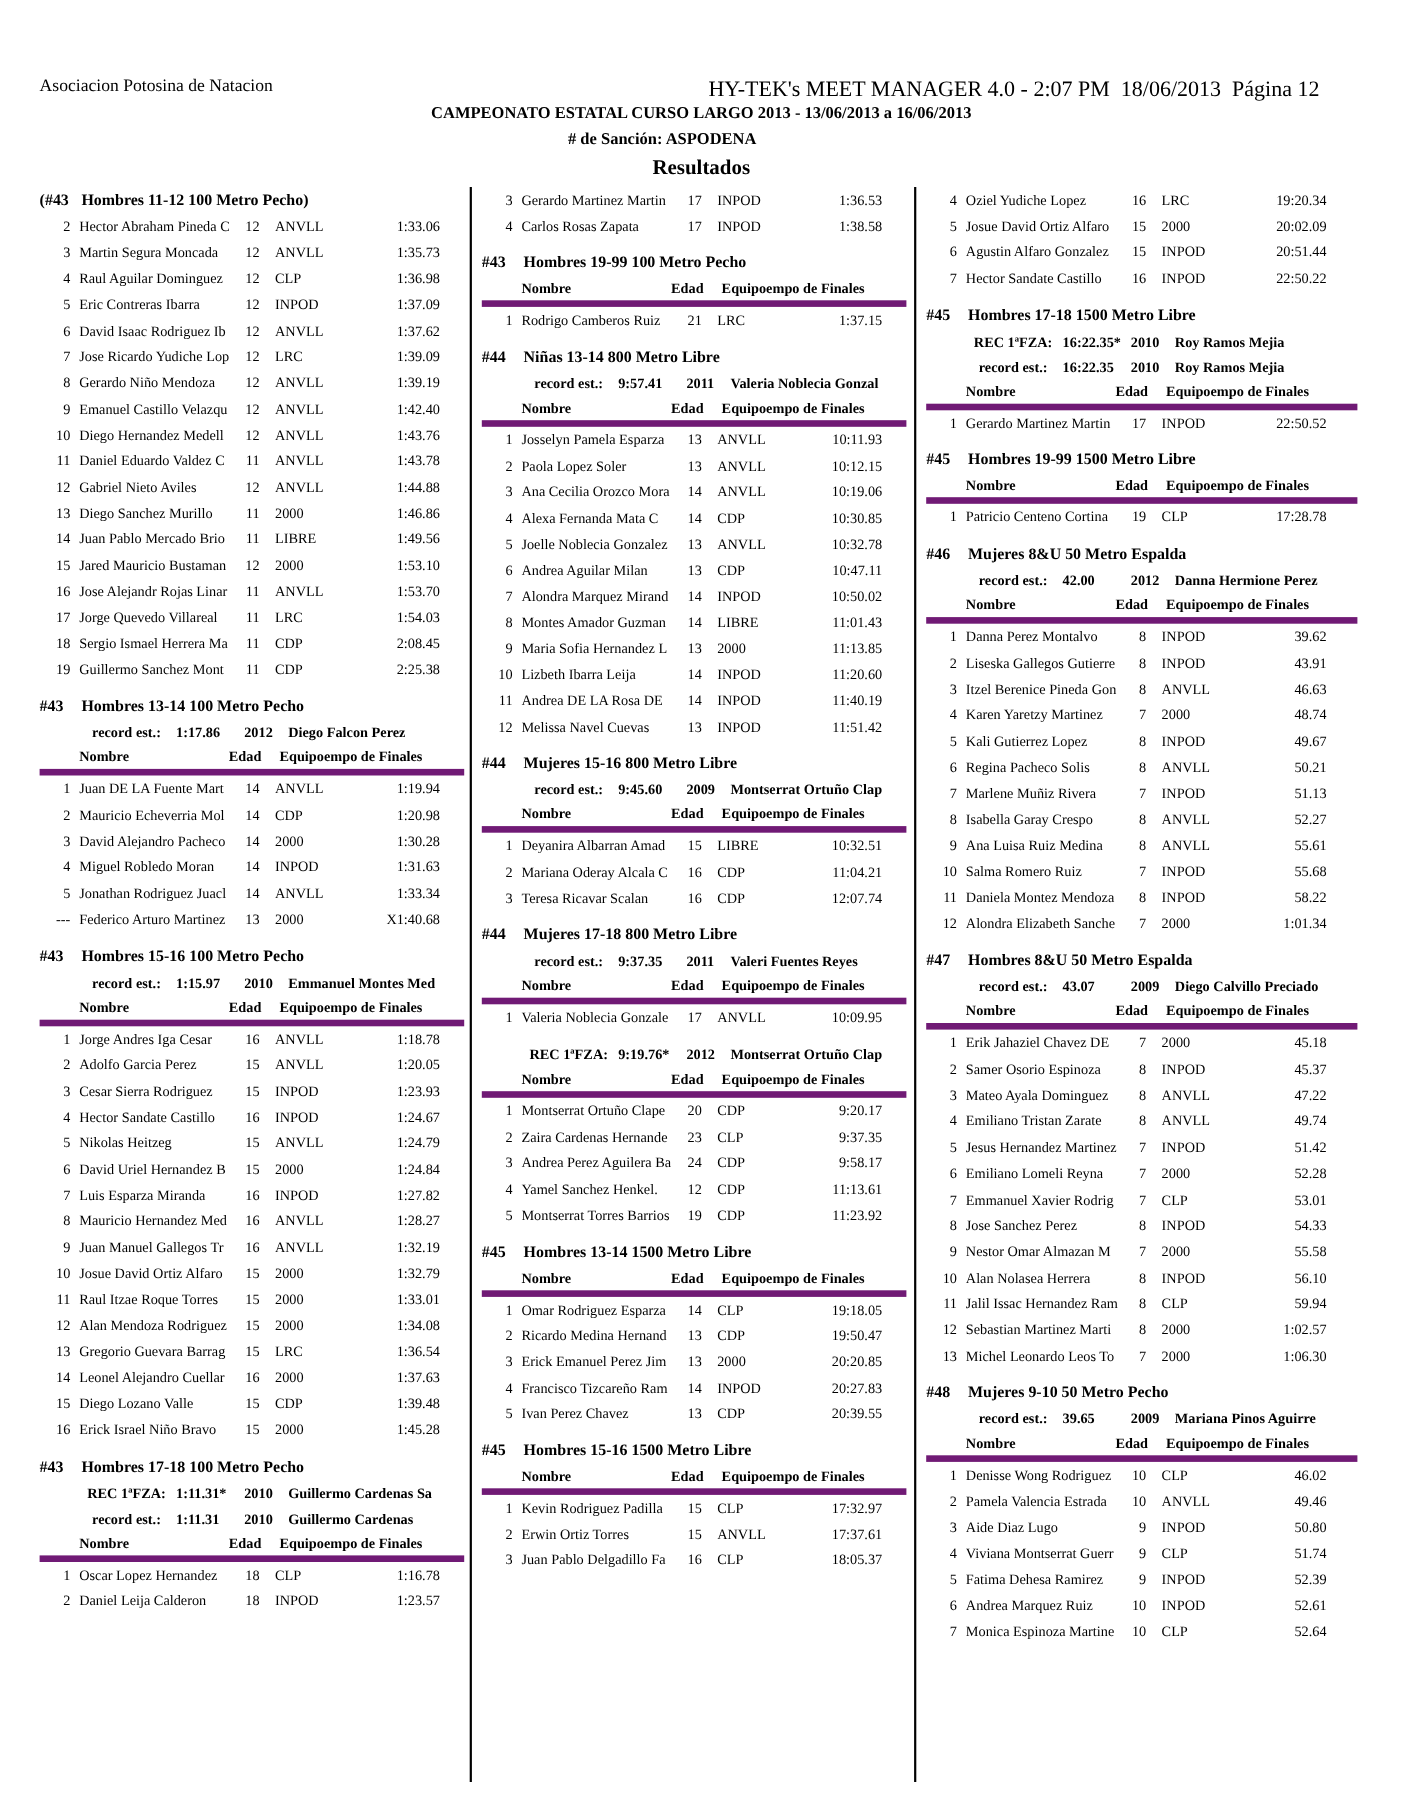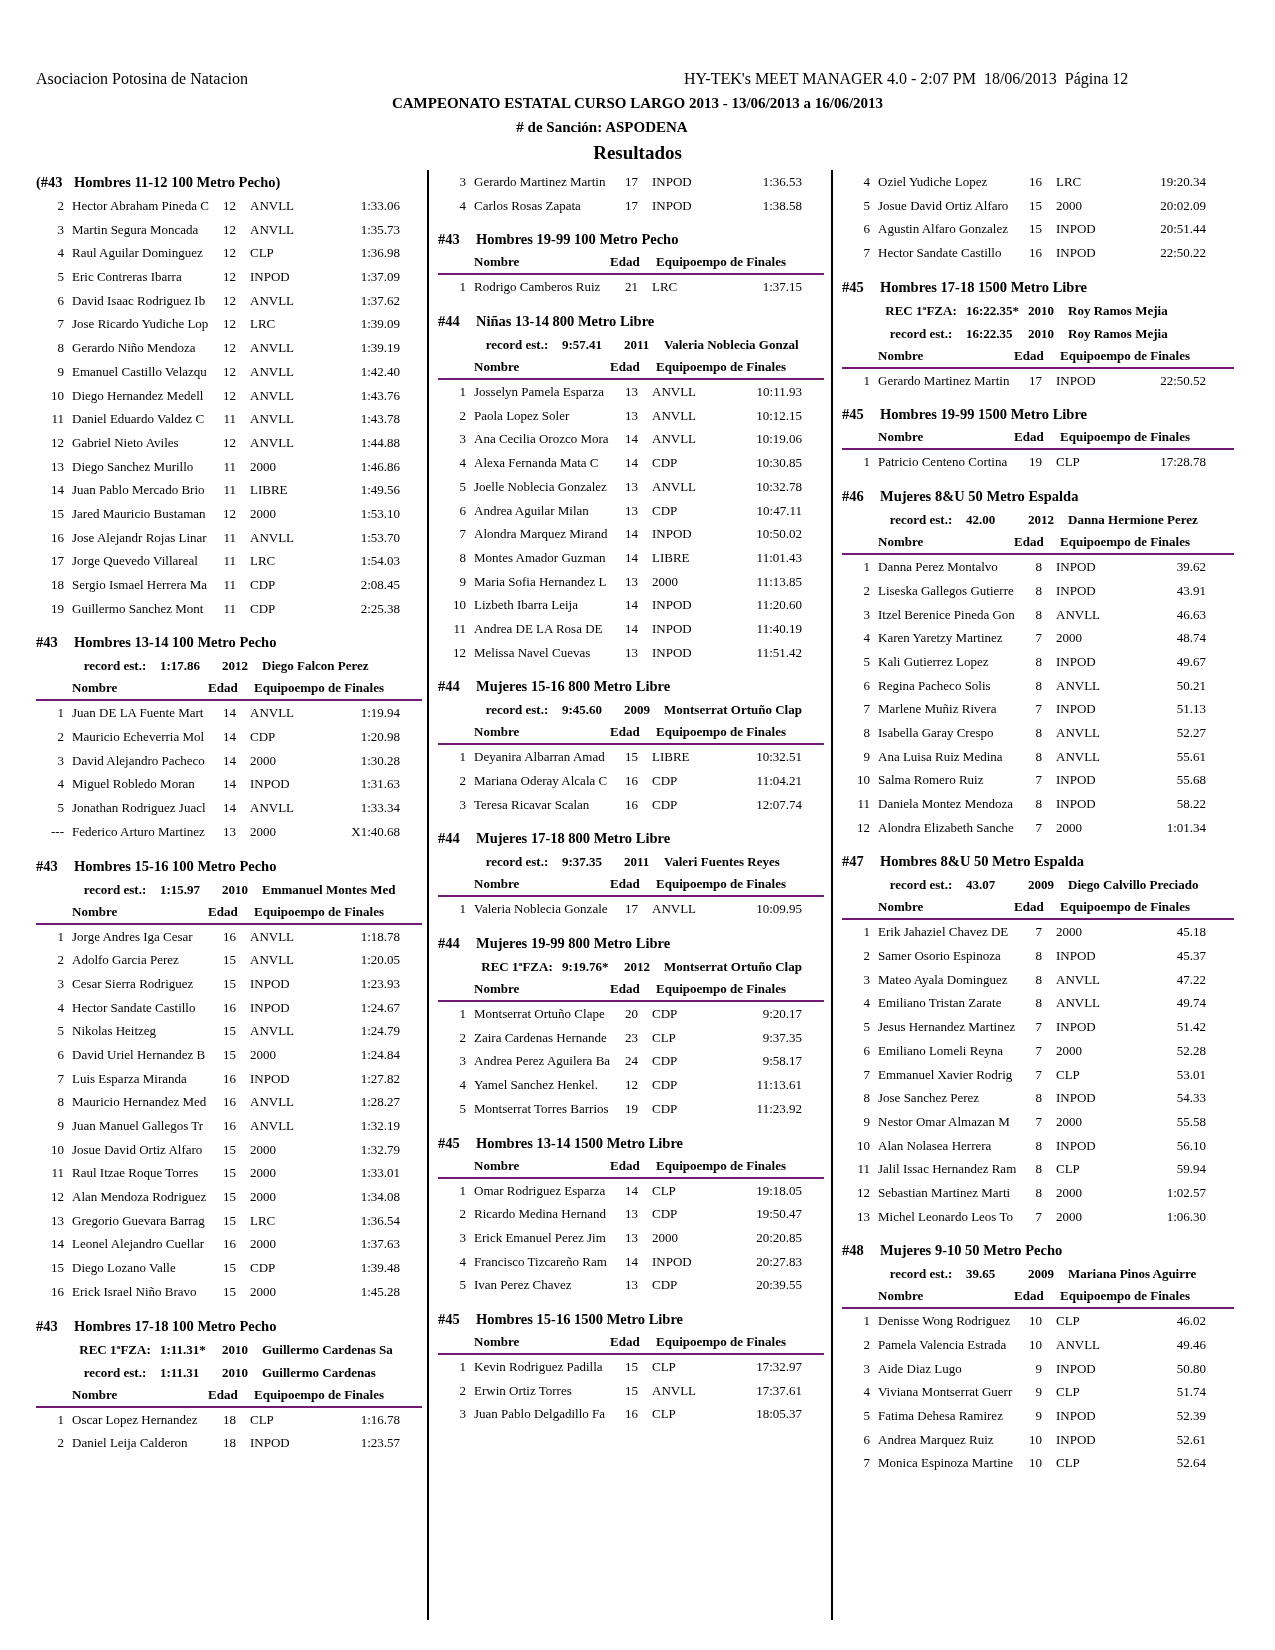--- a/index.html
+++ b/index.html
@@ -1,35 +1,35 @@
 <!DOCTYPE html>
 <html><head>
 <meta charset="utf-8">
 <style>
   html, body { margin: 0; padding: 0; background: #ffffff; }
   body { width: 1275px; height: 1650px; position: relative; overflow: hidden;
          font-family: "Liberation Serif", "DejaVu Serif", serif; color: #000; }
   .hdr-left { position: absolute; left: 36px; top: 70px; font-size: 16px; }
-  .hdr-right { position: absolute; left: 644px; top: 70px; font-size: 16px; white-space: pre; margin-left: 40px; }
+  .hdr-right { position: absolute; left: 644px; top: 70px; font-size: 20px; white-space: pre; }
   .meet-title { position: absolute; left: 0; width: 1275px; top: 95px; text-align: center; font-weight: bold; font-size: 15px; }
   .sanction { position: absolute; left: 0; width: 1204px; top: 119px; text-align: center; font-weight: bold; font-size: 15px; }
   .results-title { position: absolute; left: 0; width: 1275px; top: 142px; text-align: center; font-weight: bold; font-size: 19px; }
   .vline { position: absolute; top: 170px; bottom: 30px; width: 2px; background: #000; }
   .col { position: absolute; top: 170px; font-size: 13px; }
   .col1 { left: 36px; width: 386px; }
   .col2 { left: 438px; width: 386px; }
   .col3 { left: 842px; width: 392px; }
   .event-title { font-weight: bold; font-size: 14.5px; height: 24px; line-height: 24px; white-space: nowrap; overflow: hidden; }
   .event-title .num { display: inline-block; width: 38px; }
   .event-gap { height: 10px; }
   .rec { font-weight: bold; font-size: 13px; height: 23px; line-height: 23px; white-space: nowrap; overflow: hidden; padding-left: 34px; }
   .rec .lbl { display: inline-block; width: 90px; text-align: center; }
   .rec .t { display: inline-block; width: 62px; }
   .rec .y { display: inline-block; width: 40px; }
-  .colhdr { font-weight: bold; height: 22px; line-height: 22px; border-bottom: 2px solid #701a75; white-space: nowrap; overflow: hidden; position: relative; }
+  .colhdr { font-weight: bold; height: 22px; line-height: 22px; border-bottom: 6px solid #701a75; white-space: nowrap; overflow: hidden; position: relative; }
   .colhdr span { position: absolute; top: 0; }
   .row { height: 23.7px; line-height: 23.7px; white-space: nowrap; position: relative; }
   .row span { position: absolute; top: 0; overflow: hidden; }
   .c-place { left: 0; width: 28px; text-align: right; }
   .c-name { left: 36px; width: 140px; }
   .c-age { left: 176px; width: 24px; text-align: right; }
   .c-team { left: 214px; width: 70px; }
   .c-time { left: 284px; width: 80px; text-align: right; }
   .h-name { left: 36px; }
   .h-age { left: 172px; }
@@ -547,21 +547,20 @@
       <div class="row">
         <span class="c-place">1</span>
         <span class="c-name">Valeria Noblecia Gonzale</span>
         <span class="c-age">17</span>
         <span class="c-team">ANVLL</span>
         <span class="c-time">10:09.95</span>
       </div>
     </div>
     <div class="event">
       <div class="event-gap"></div>
-      <div class="event-title"><span class="num">#44</span><span>Mujeres 19-99 800 Metro Libre</span></div>
       <div class="rec"><span class="lbl">REC 1ªFZA:</span><span class="t">9:19.76*</span><span class="y">2012</span><span>Montserrat Ortuño Clap</span></div>
       <div class="colhdr">
         <span class="h-name">Nombre</span>
         <span class="h-age">Edad</span>
         <span class="h-team">Equipoempo de Finales</span>
       </div>
       <div class="row">
         <span class="c-place">1</span>
         <span class="c-name">Montserrat Ortuño  Clape</span>
         <span class="c-age">20</span>

